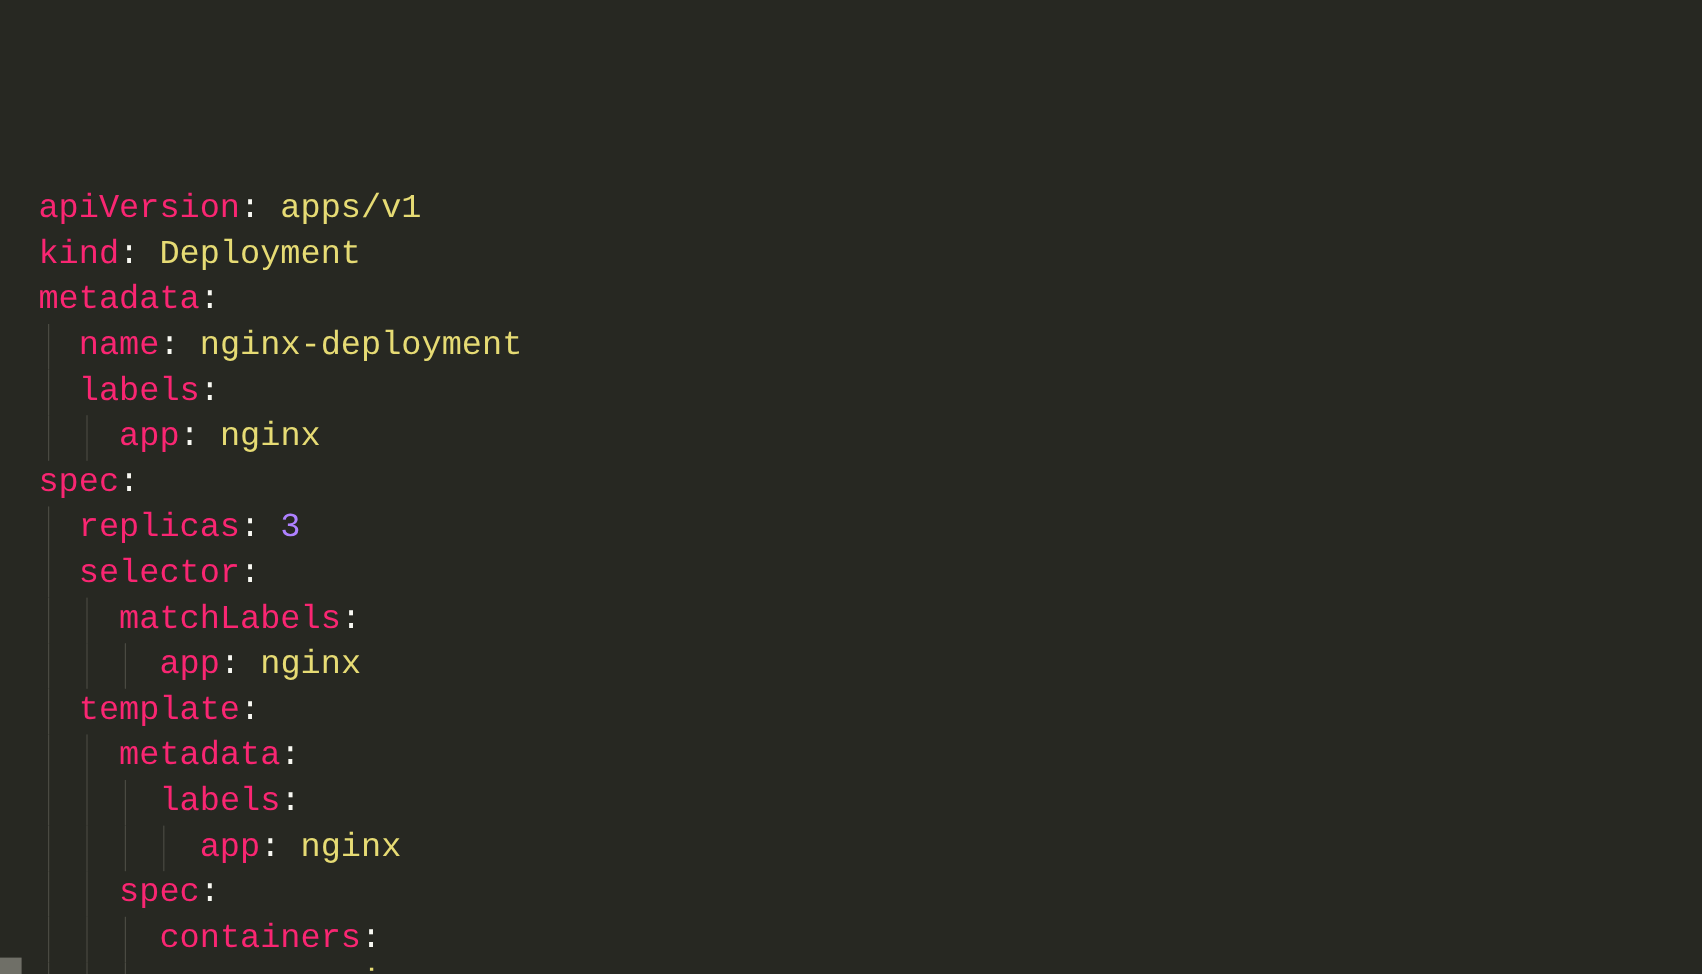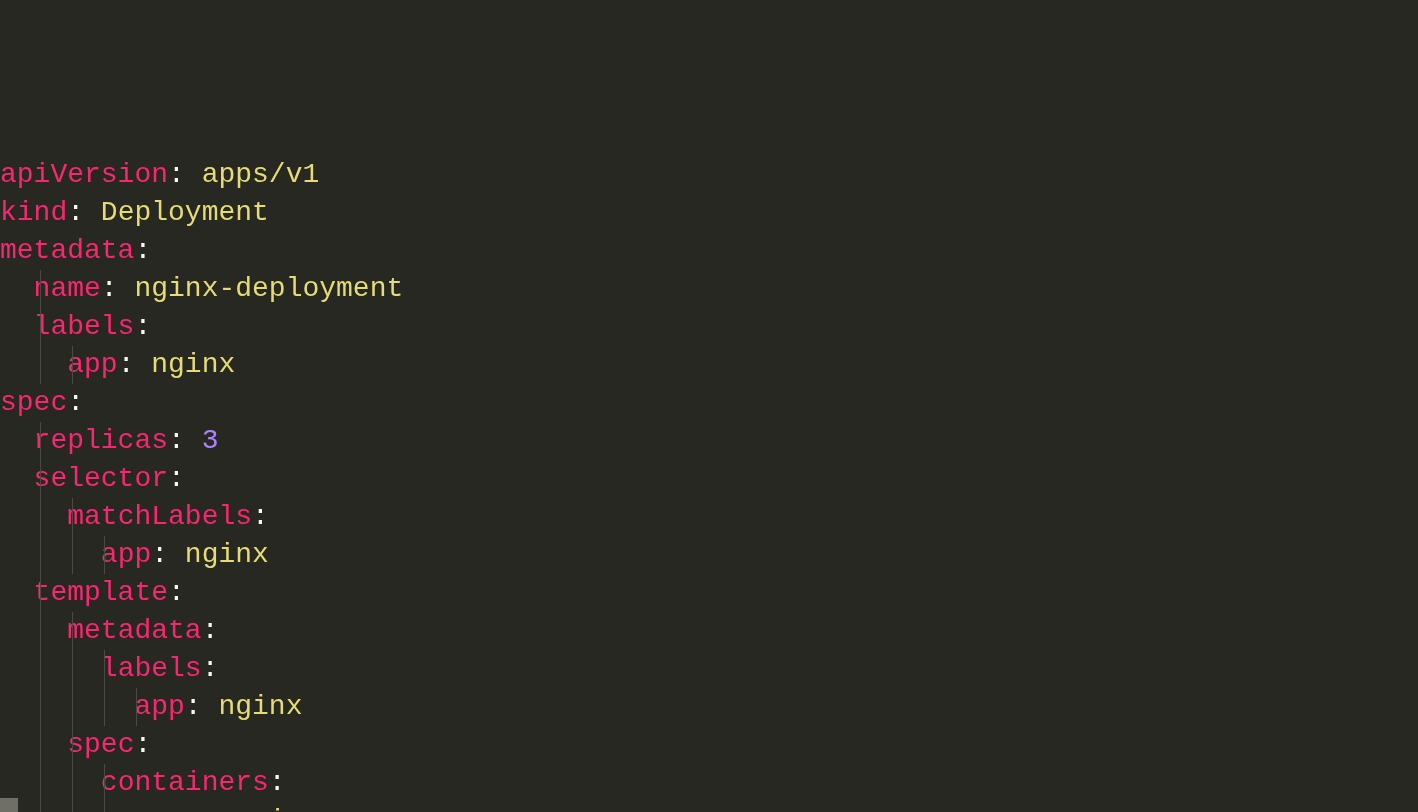--- a/index.html
+++ b/index.html
@@ -14,20 +14,21 @@
       font-size: 28px;
       line-height: 38px;
       padding: 4px 0 0 0;
       white-space: pre;
       overflow: hidden;
       width: 1418px;
       height: 812px;
     }
     .line {
       display: block;
+      padding-left: 32px;
       position: relative;
     }
     .guide {
       position: absolute;
       top: 0;
       bottom: 0;
       width: 1px;
       background-color: #4a4a42;
     }
     .g1 { left: 40px; }

